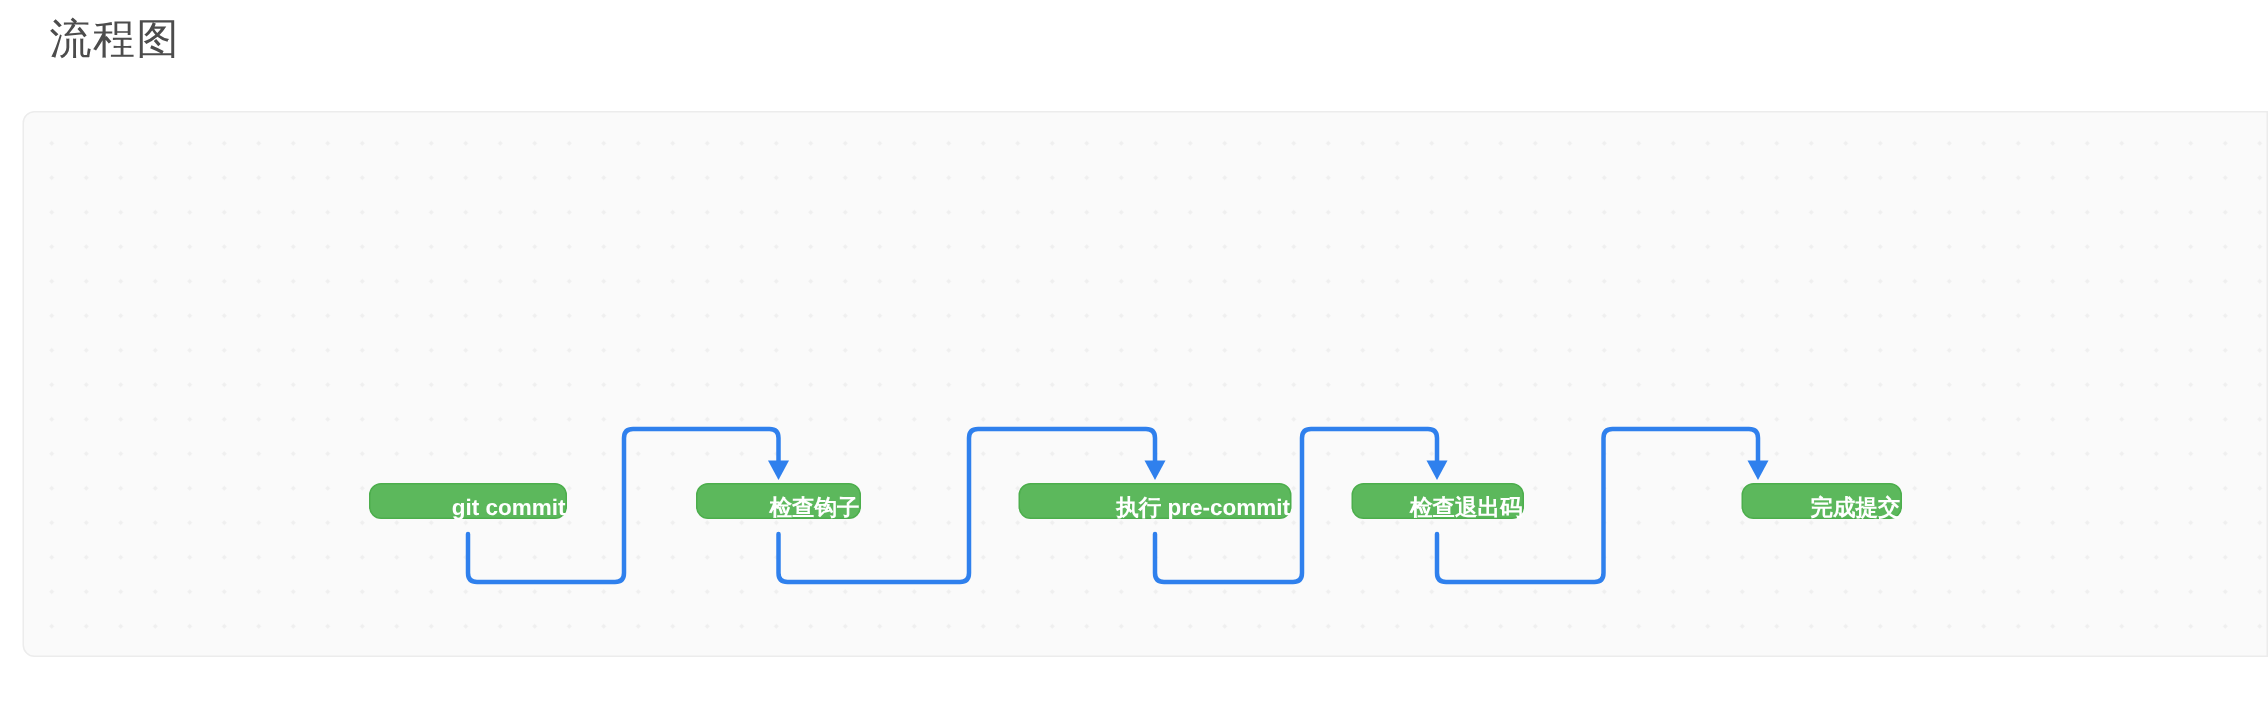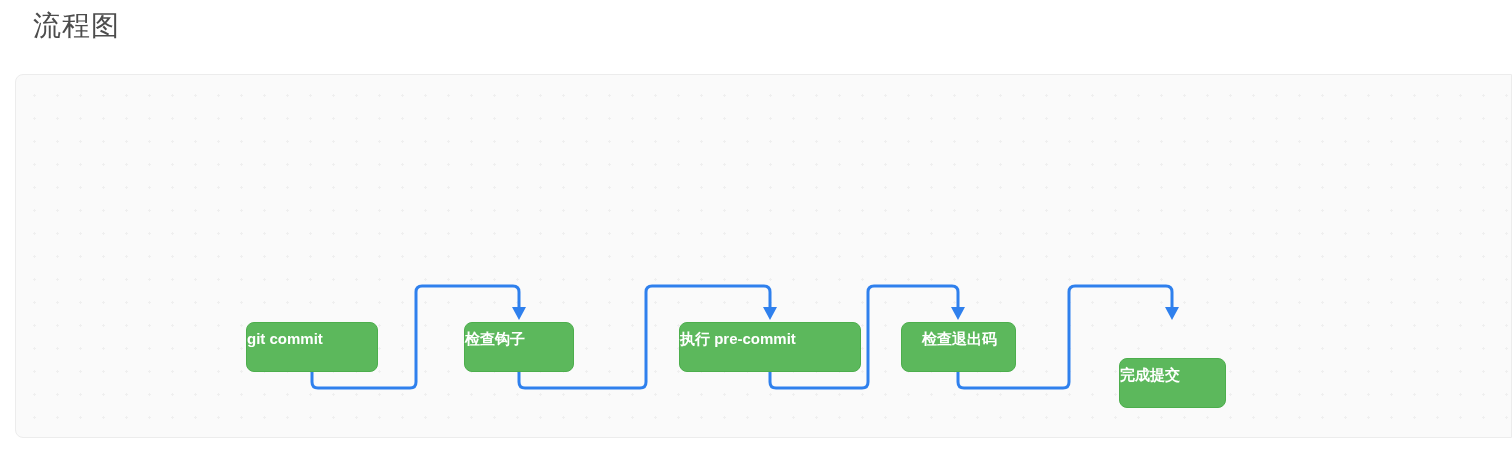--- a/index.html
+++ b/index.html
@@ -50,36 +50,36 @@
     stroke-width: 3;
     stroke-linecap: round;
   }
   .edges-svg polygon {
     fill: var(--connector);
     stroke: none;
   }
   .flow-node {
     position: absolute;
     top: 247px;
-    height: 50px;
+    height: 24px;
     line-height: 32px;
     border-radius: 8px;
     background: var(--node-fill);
     border: 1px solid var(--node-border);
     color: var(--node-text);
     font-size: 15px;
     font-weight: 700;
-    text-align: left;
+    text-align: right;
     white-space: nowrap;
   }
   .n1 { left: 230px;  width: 132px; }
   .n2 { left: 448px;  width: 110px; }
   .n3 { left: 663px;  width: 182px; }
   .n4 { left: 885px;  width: 115px; padding-left: 20px; }
-  .n5 { left: 1103px; width: 107px; margin-top: 36px; }
+  .n5 { left: 1145px; width: 107px; }
 </style>
 </head>
 <body>
 
 <h1 class="page-title">流程图</h1>
 
 <div class="canvas">
 
   <svg class="edges-svg" viewBox="0 0 1497 364" xmlns="http://www.w3.org/2000/svg">
     <g>

